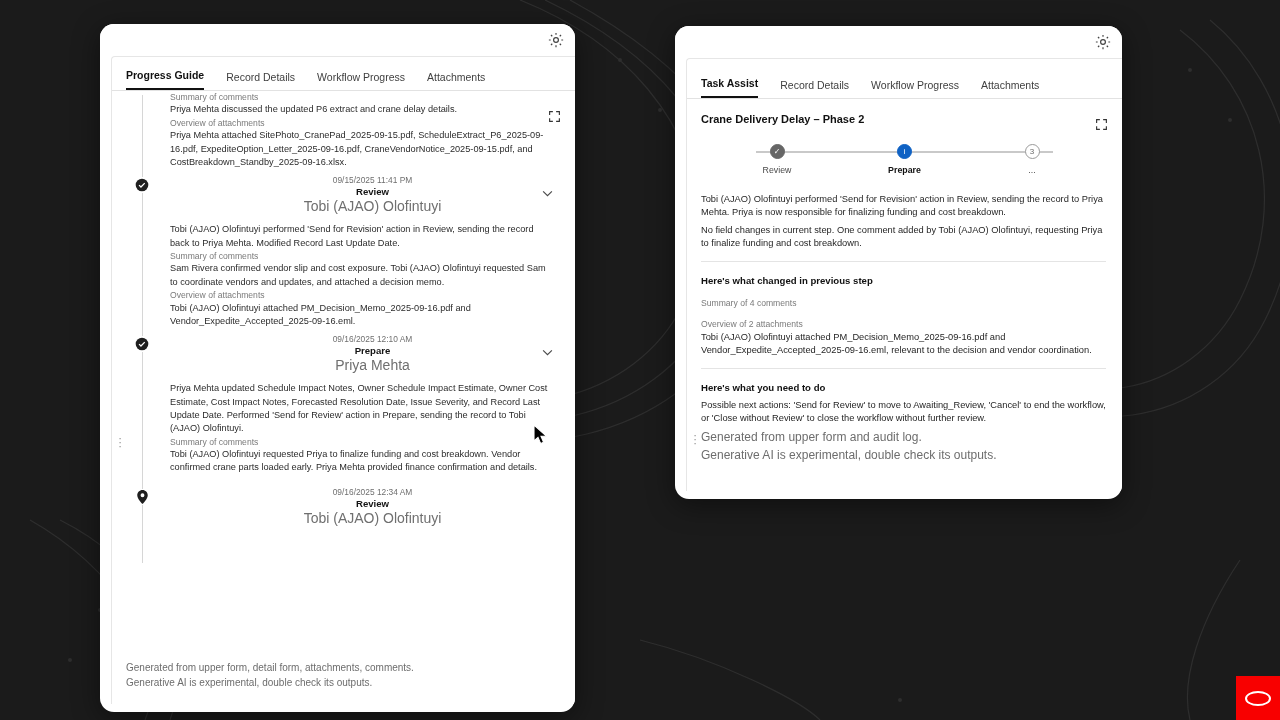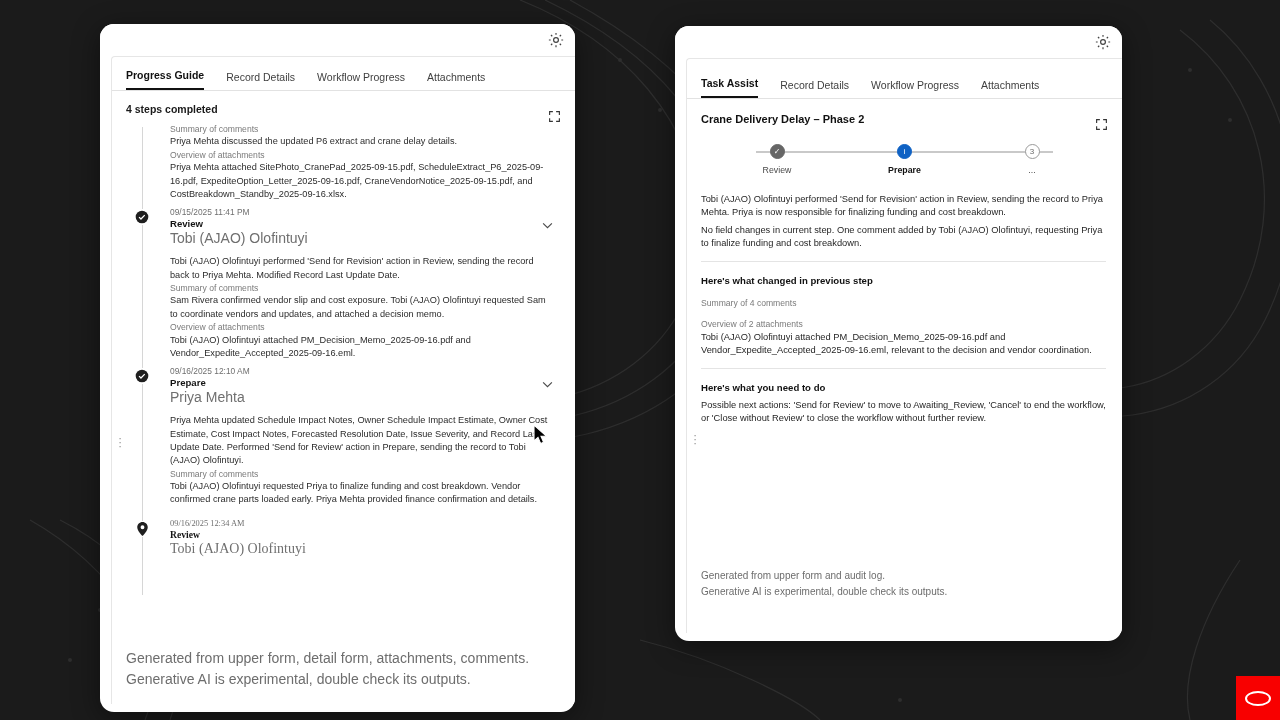--- a/index.html
+++ b/index.html
@@ -28,21 +28,21 @@
     border-radius: 14px;
     box-shadow: 0 6px 28px rgba(0,0,0,0.45);
     overflow: hidden;
   }
   .panel-left {
     left: 100px; top: 24px;
     width: 475px; height: 688px; padding-left: 24px;
   }
   .panel-right {
     left: 675px; top: 26px;
-    width: 447px; height: 615px;
+    width: 447px; height: 473px;
   }
   .panel-inner {
     position: absolute;
     background: #fff;
     left: 11px; right: 0; top: 32px; bottom: 8px;
     border-left: 1px solid #e6e6e6;
     border-top: 1px solid #e6e6e6;
     border-top-left-radius: 4px;
   }
   .panel-topbar {
@@ -126,20 +126,21 @@
   }
   .sub-body {
     font-size: 9.2px;
     line-height: 1.45;
     color: #2b2b2b;
   }
   .tl-node {
     position: relative;
     height: 38px;
     margin-top: 6px;
+    text-align: center;
   }
   .tl-marker {
     position: absolute;
     left: 22px; top: 2px;
     width: 16px; height: 16px;
     display: flex; align-items: center; justify-content: center;
     background: #fff;
     color: #1a1a1a;
   }
   .tl-node-meta {
@@ -163,21 +164,21 @@
   .chev {
     position: absolute;
     right: 22px; top: 8px;
     width: 11px; height: 7px;
     cursor: pointer;
     color: #4a4a4a;
   }
   .left-footer {
     position: absolute;
     left: 14px; bottom: 14px;
-    font-size: 14px;
+    font-size: 10px;
     color: #6d6d6d;
     line-height: 1.5;
   }
   .drag-dots {
     position: absolute;
     left: 4px; top: 345px;
     width: 8px;
     text-align: center;
     color: #8a8a8a;
     font-size: 11px;
@@ -251,22 +252,22 @@
     border-top: 1px solid #e4e4e4;
     margin: 10px 0 0 0;
   }
   .r-sub-label {
     font-size: 8.6px;
     color: #7a7a7a;
     margin-top: 9px;
   }
   .right-footer {
     position: absolute;
-    left: 14px; bottom: 34px;
-    font-size: 10px;
+    left: 14px; bottom: 26px;
+    font-size: 12px;
     color: #6d6d6d;
     line-height: 1.55;
   }
   .drag-dots-r {
     position: absolute;
     left: 4px; top: 340px;
     width: 8px;
     text-align: center;
     color: #8a8a8a;
     font-size: 11px;
@@ -347,21 +348,20 @@
       </div>
     </div>
 
     <div class="left-body">
       <div class="drag-dots">
         <span>·</span>
           <span>·</span>
           <span>·</span>
       </div>
 
-      <div class="steps-completed">4 steps completed</div>
 
       <div class="timeline">
         <div class="tl-line"></div>
 
         <div class="tl-block">
           <div class="tl-text">
             <div class="sub-label">Summary of comments</div>
             <div class="sub-body">Priya Mehta discussed the updated P6 extract and crane delay details.</div>
             <div class="sub-label">Overview of attachments</div>
             <div class="sub-body">Priya Mehta attached SitePhoto_CranePad_2025-09-15.pdf, ScheduleExtract_P6_2025-09-16.pdf, ExpediteOption_Letter_2025-09-16.pdf, CraneVendorNotice_2025-09-15.pdf, and CostBreakdown_Standby_2025-09-16.xlsx.</div>
@@ -417,21 +417,21 @@
         </div>
 
         <div class="tl-block">
           <div class="tl-text" style="margin-top:10px;">Priya Mehta updated Schedule Impact Notes, Owner Schedule Impact Estimate, Owner Cost Estimate, Cost Impact Notes, Forecasted Resolution Date, Issue Severity, and Record Last Update Date. Performed 'Send for Review' action in Prepare, sending the record to Tobi (AJAO) Olofintuyi.</div>
           <div class="tl-text">
             <div class="sub-label">Summary of comments</div>
             <div class="sub-body">Tobi (AJAO) Olofintuyi requested Priya to finalize funding and cost breakdown. Vendor confirmed crane parts loaded early. Priya Mehta provided finance confirmation and details.</div>
           </div>
         </div>
 
-        <div class="tl-node" style="margin-top:12px;font-family:Liberation Serif, serif;">
+        <div class="tl-node" style="margin-top:12px;">
           <div class="tl-marker">
             <svg width="11" height="14" viewBox="0 0 12 16" fill="#1f1f1f">
                 <path d="M6 0C2.7 0 0 2.7 0 6c0 4.4 6 10 6 10s6-5.6 6-10c0-3.3-2.7-6-6-6zm0 8.2A2.2 2.2 0 1 1 6 3.8a2.2 2.2 0 0 1 0 4.4z"></path>
               </svg>
           </div>
           <div class="tl-node-meta">
             <div class="tl-date">09/16/2025 12:34 AM</div>
             <div class="tl-title">Review</div>
             <div class="tl-person">Tobi (AJAO) Olofintuyi</div>
           </div>

